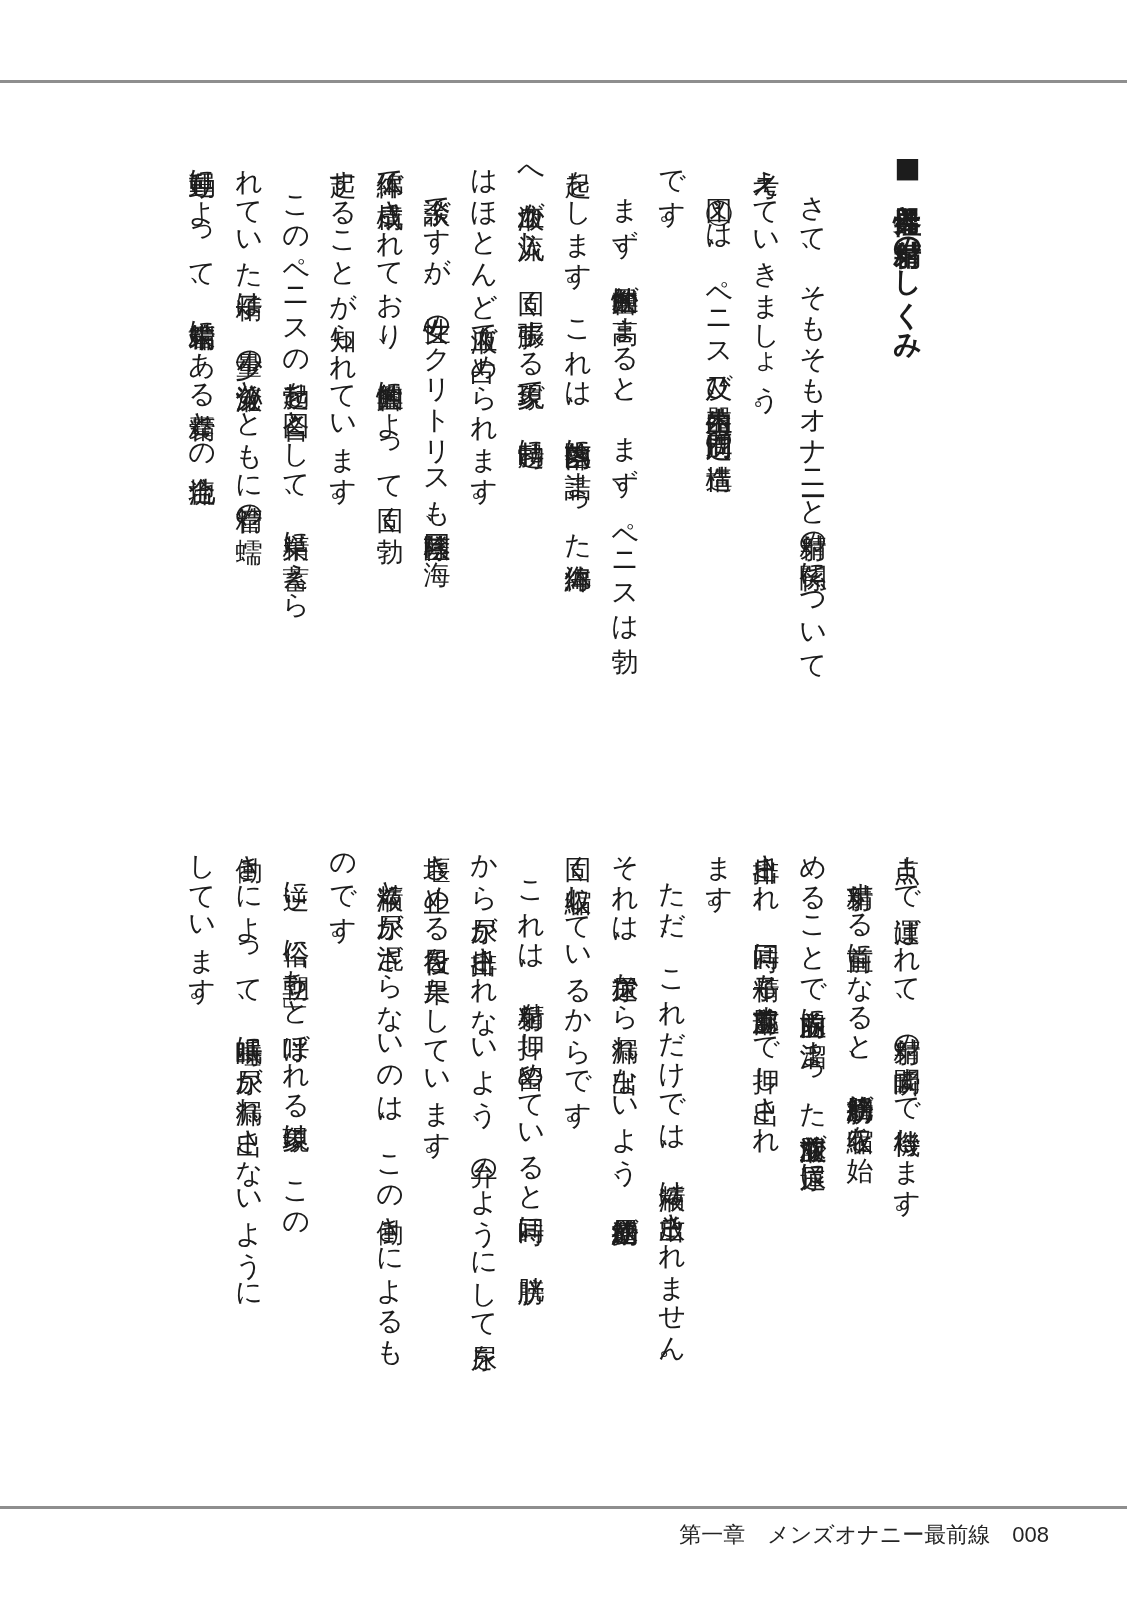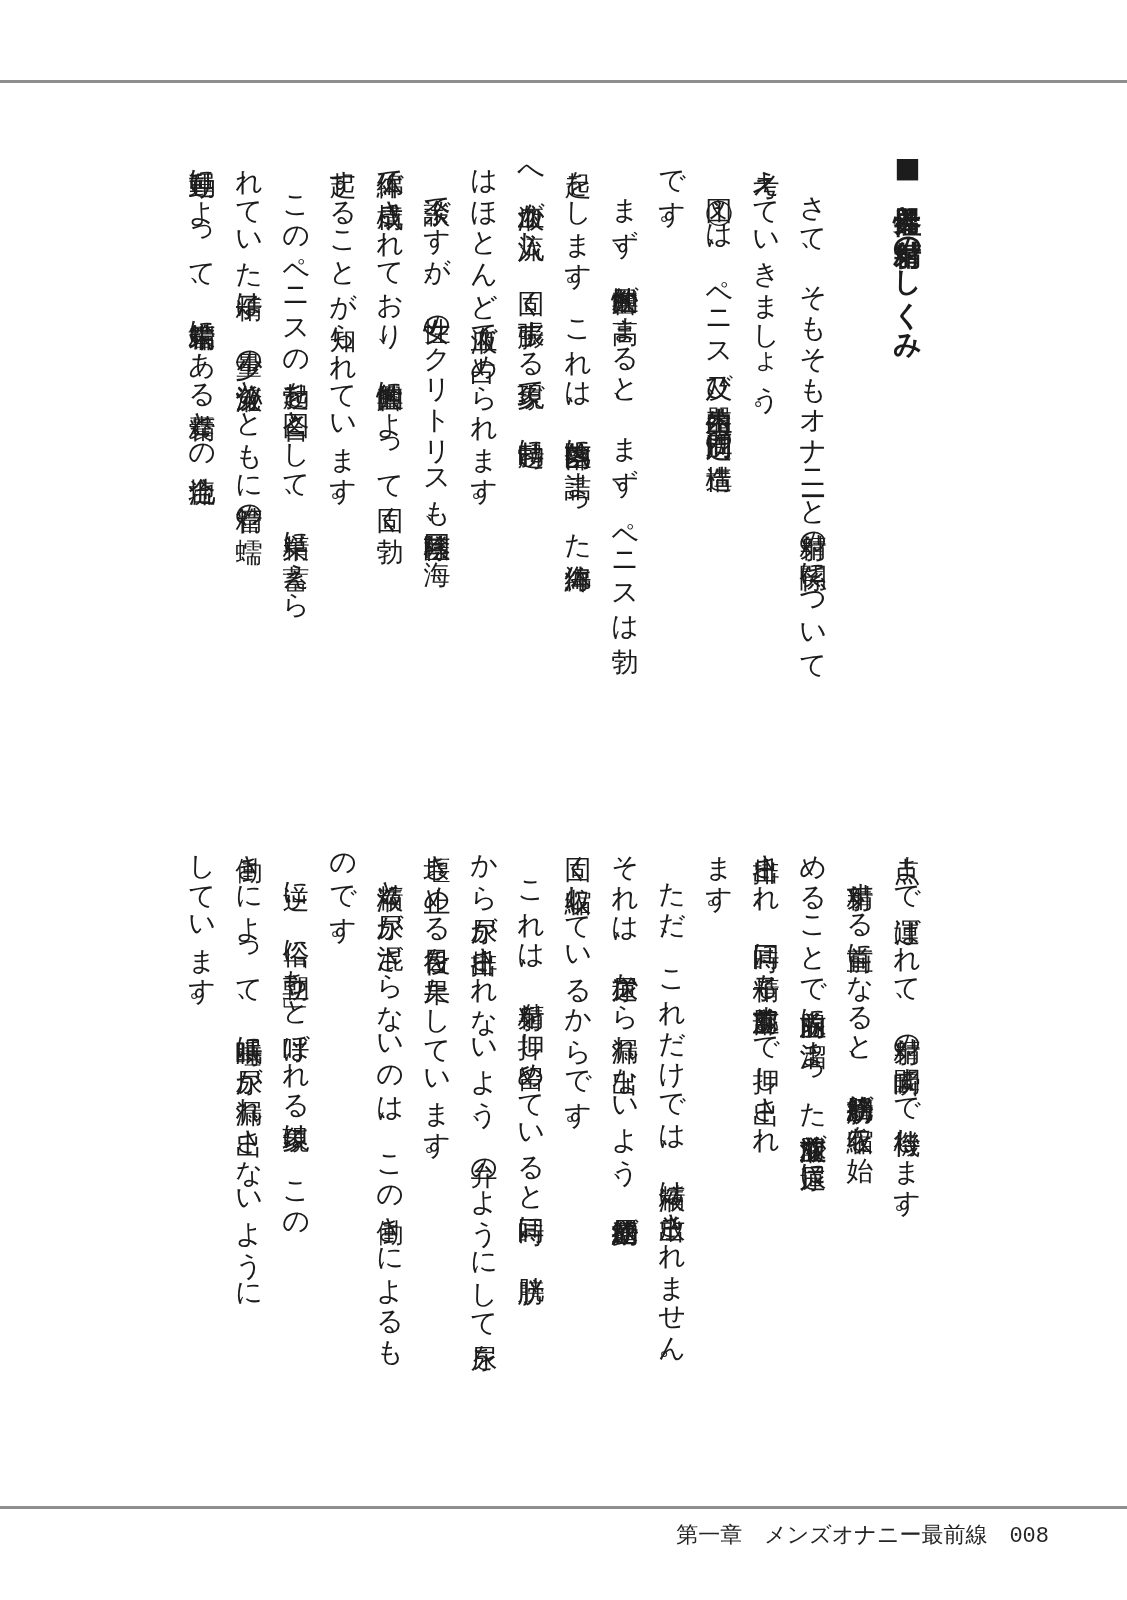--- a/index.html
+++ b/index.html
@@ -53,21 +53,21 @@
     letter-spacing: 2px;
   }
 
   .footer {
     position: absolute;
     top: 1520px;
     right: 78px;
     font-size: 22px;
     color: #242424;
     white-space: nowrap;
-    font-family: Liberation Mono, monospace;
+    font-family: Liberation Sans, sans-serif;
   }
   .footer .sep {
     display: inline-block;
     width: 22px;
   }
 </style>
 </head>
 <body>
 
 <div class="page">

